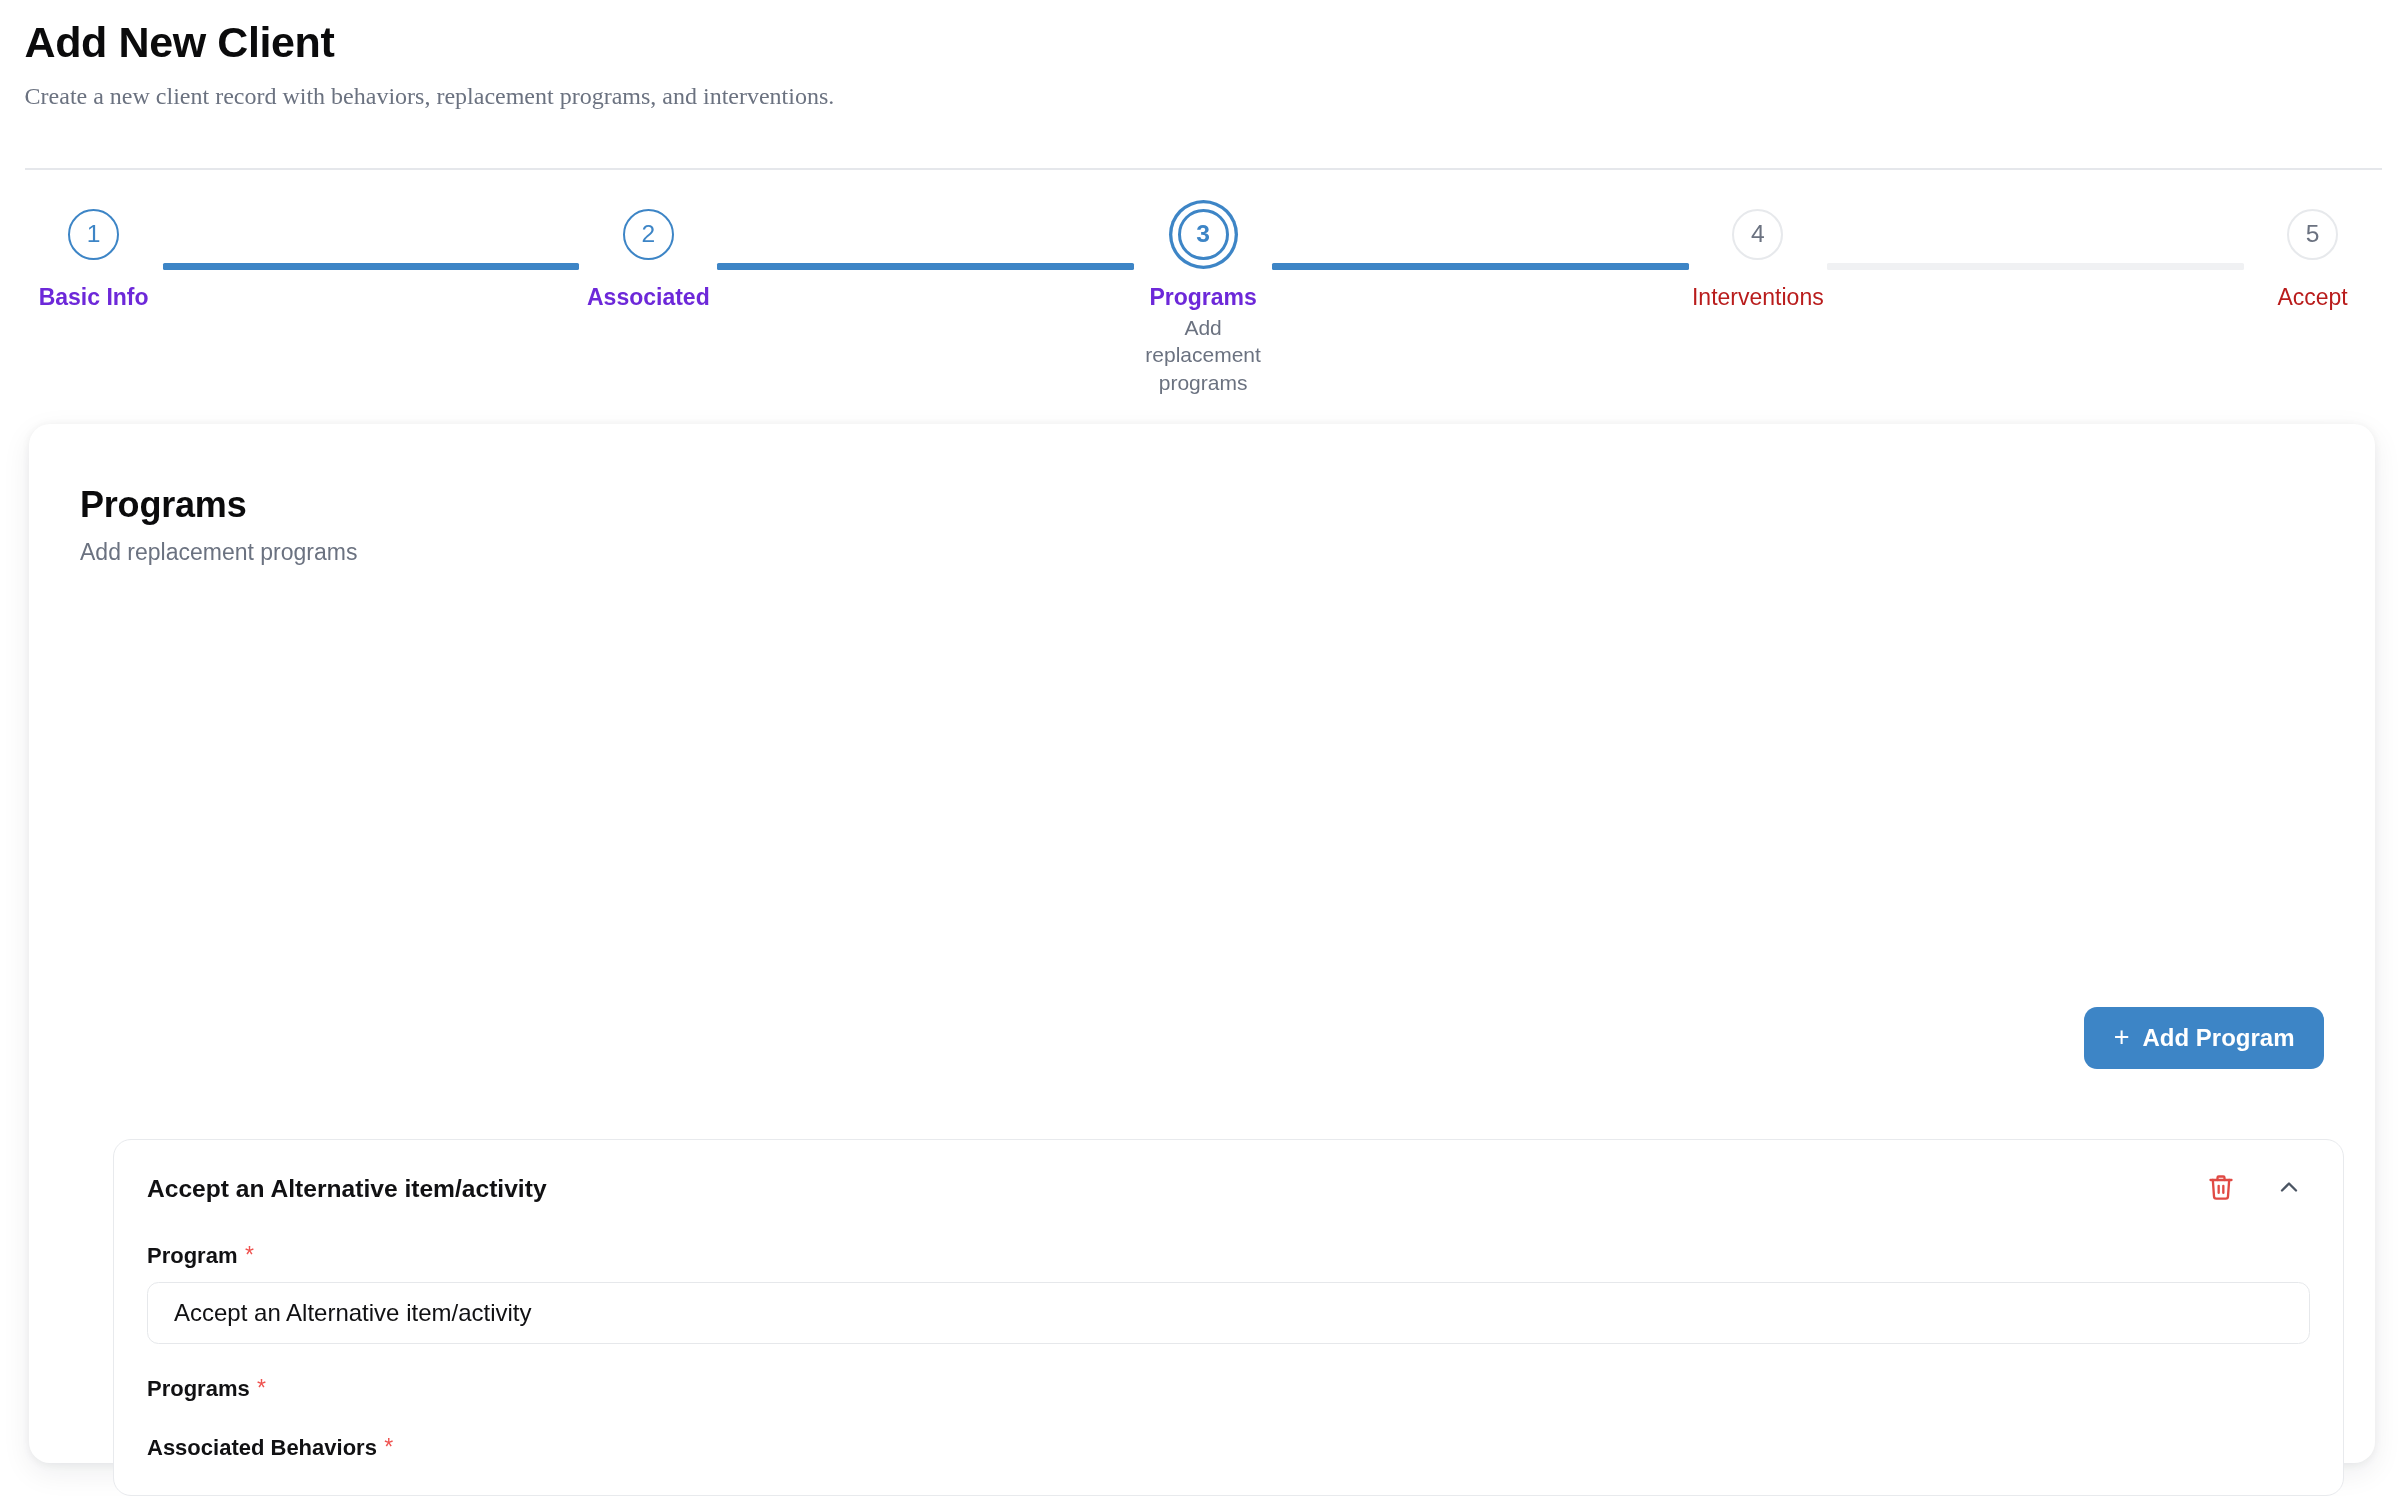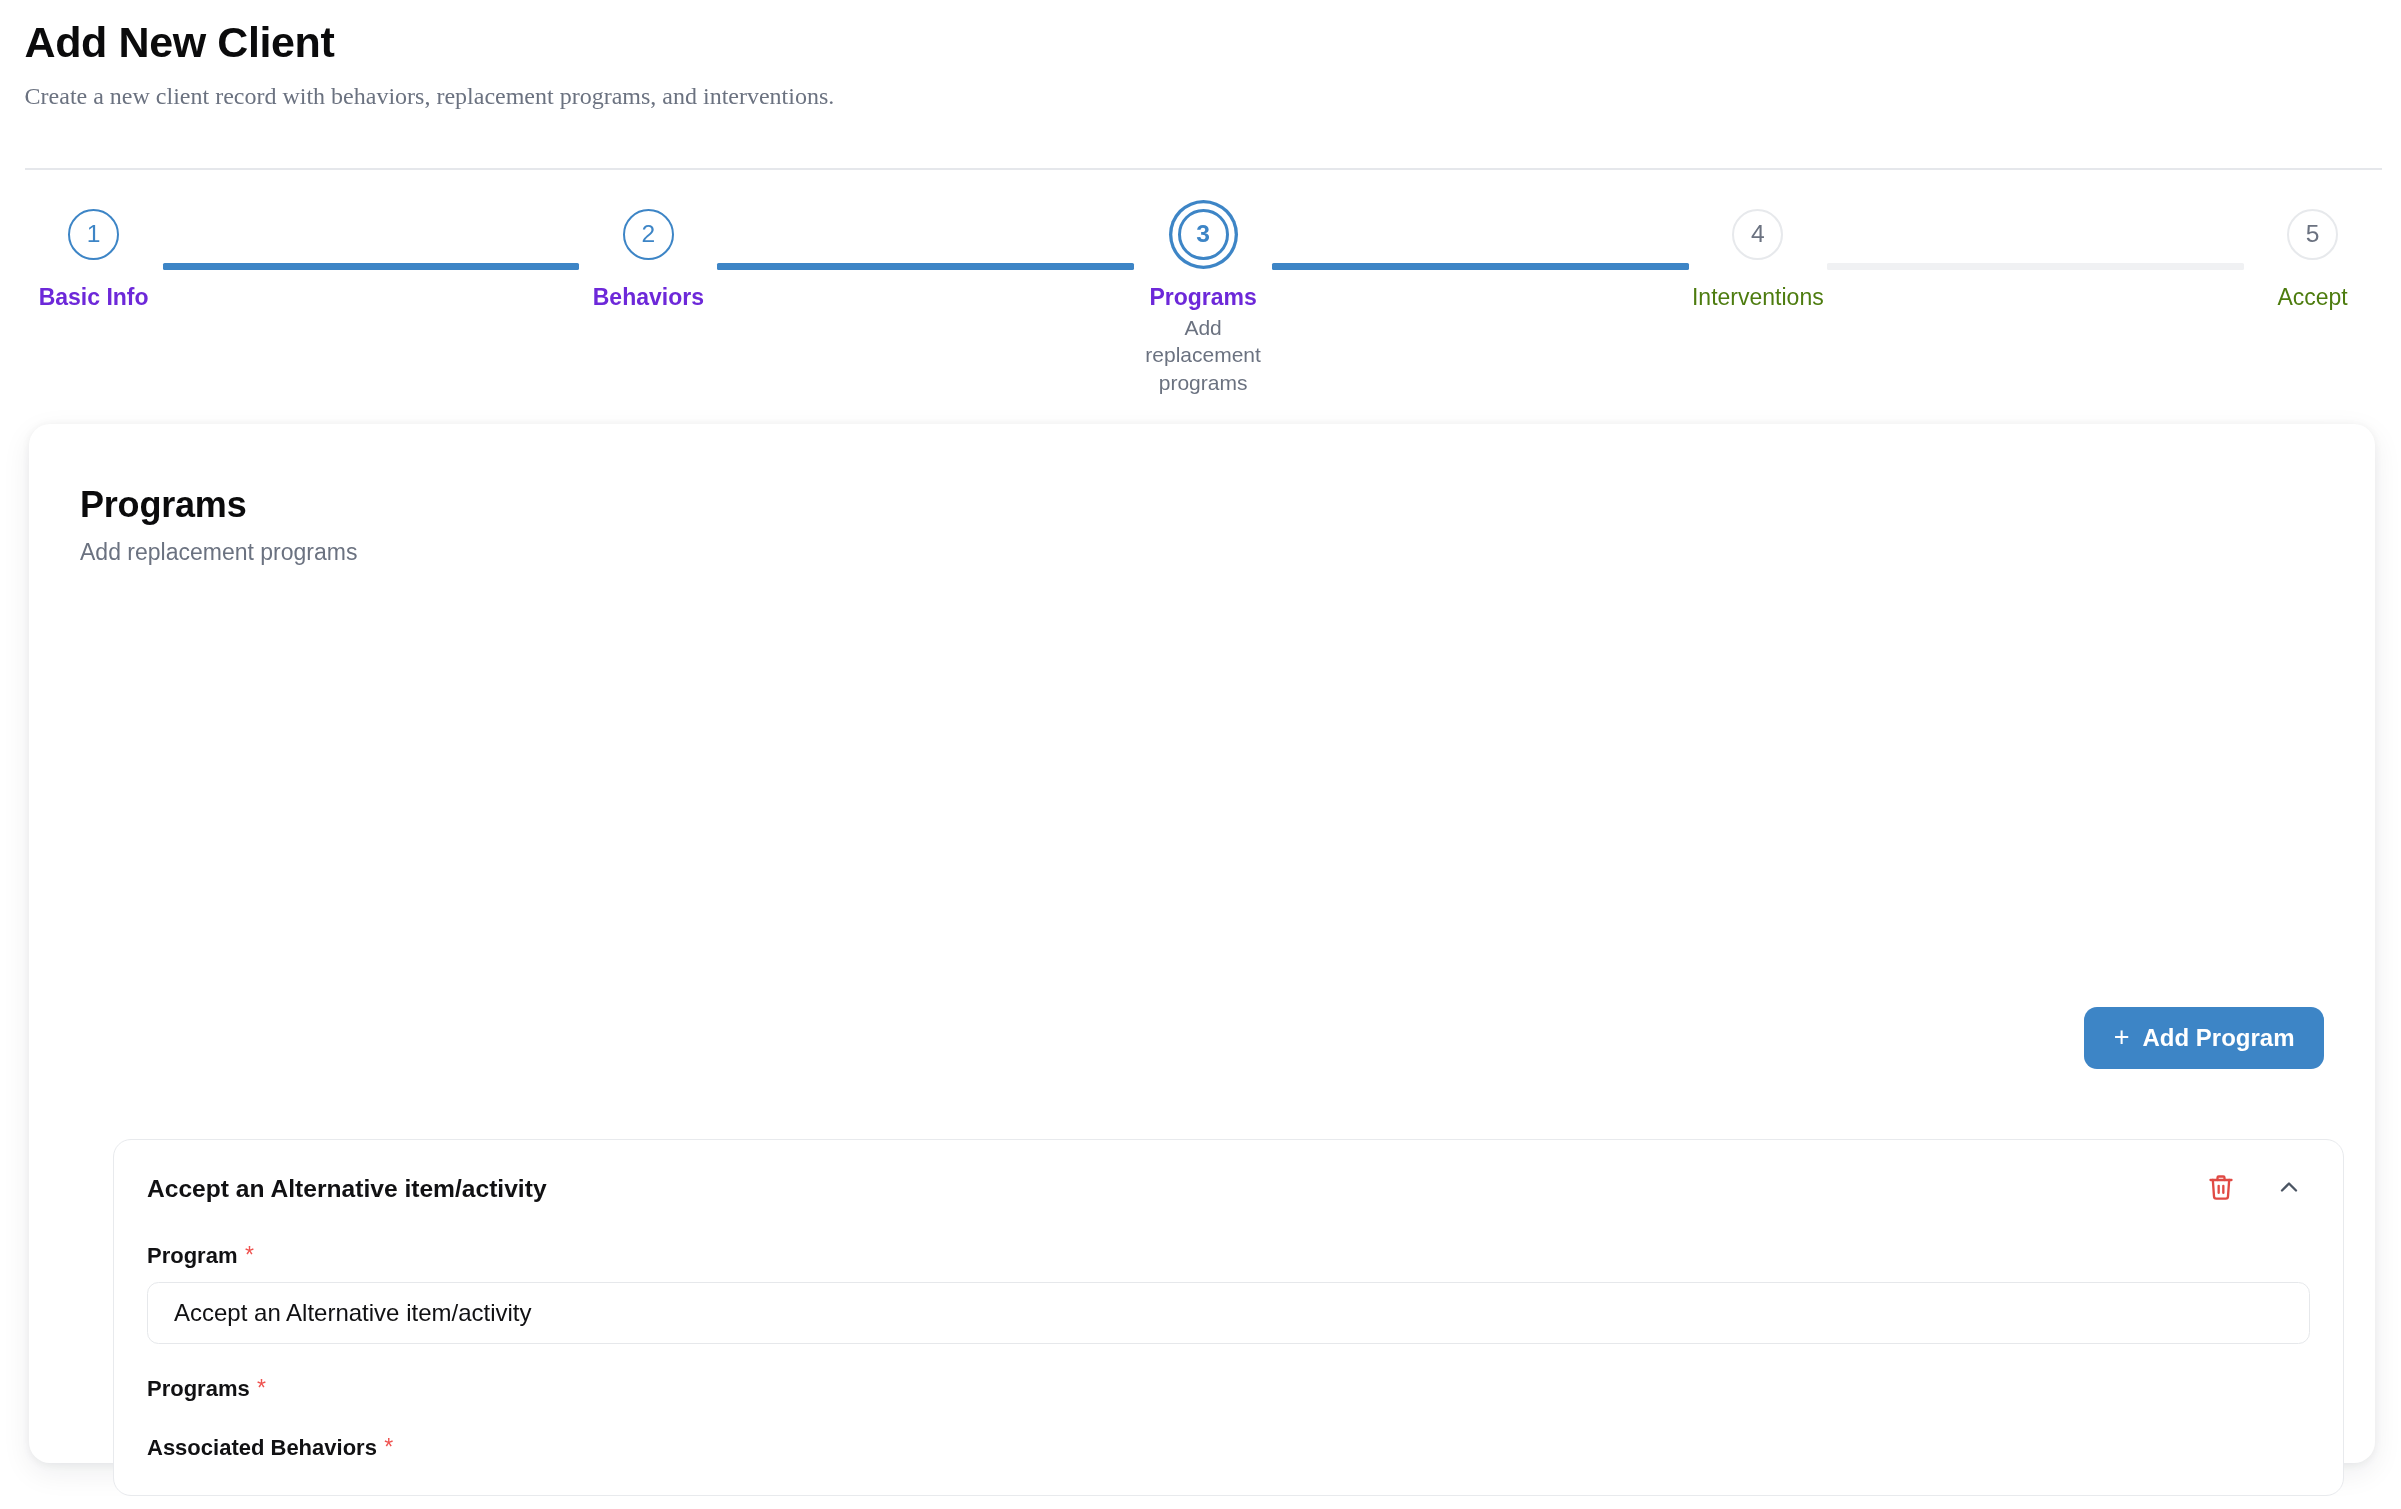--- a/index.html
+++ b/index.html
@@ -98,21 +98,21 @@
     border: 3.3px solid #3d85c6;
     color: #3d85c6;
     font-weight: 700;
     box-shadow: 0 0 0 5.7px #ffffff, 0 0 0 9px #3d85c6;
   }
   .step-label {
     margin-top: 8.2px;
     font-size: 23px;
     line-height: 1.32;
     text-align: center;
-    color: #4d7c0f;
+    color: #b91c1c;
     font-weight: 400;
     max-width: 138px;
   }
   .step.done .step-label,
   .step.current .step-label {
     color: #6d28d9;
     font-weight: 700;
   }
   .step-desc {
     margin-top: 1.6px;
@@ -277,21 +277,21 @@
       </div>
       <div class="step-label">Basic Info</div>
     </div>
 
     <div class="connector filled"></div>
 
     <div class="step done">
       <div class="step-circle-wrap">
         <div class="step-circle">2</div>
       </div>
-      <div class="step-label">Behaviors</div>
+      <div class="step-label">Associated</div>
     </div>
 
     <div class="connector filled"></div>
 
     <div class="step current">
       <div class="step-circle-wrap">
         <div class="step-circle">3</div>
       </div>
       <div class="step-label">Programs</div>
       <div class="step-desc">Add replacement programs</div>

